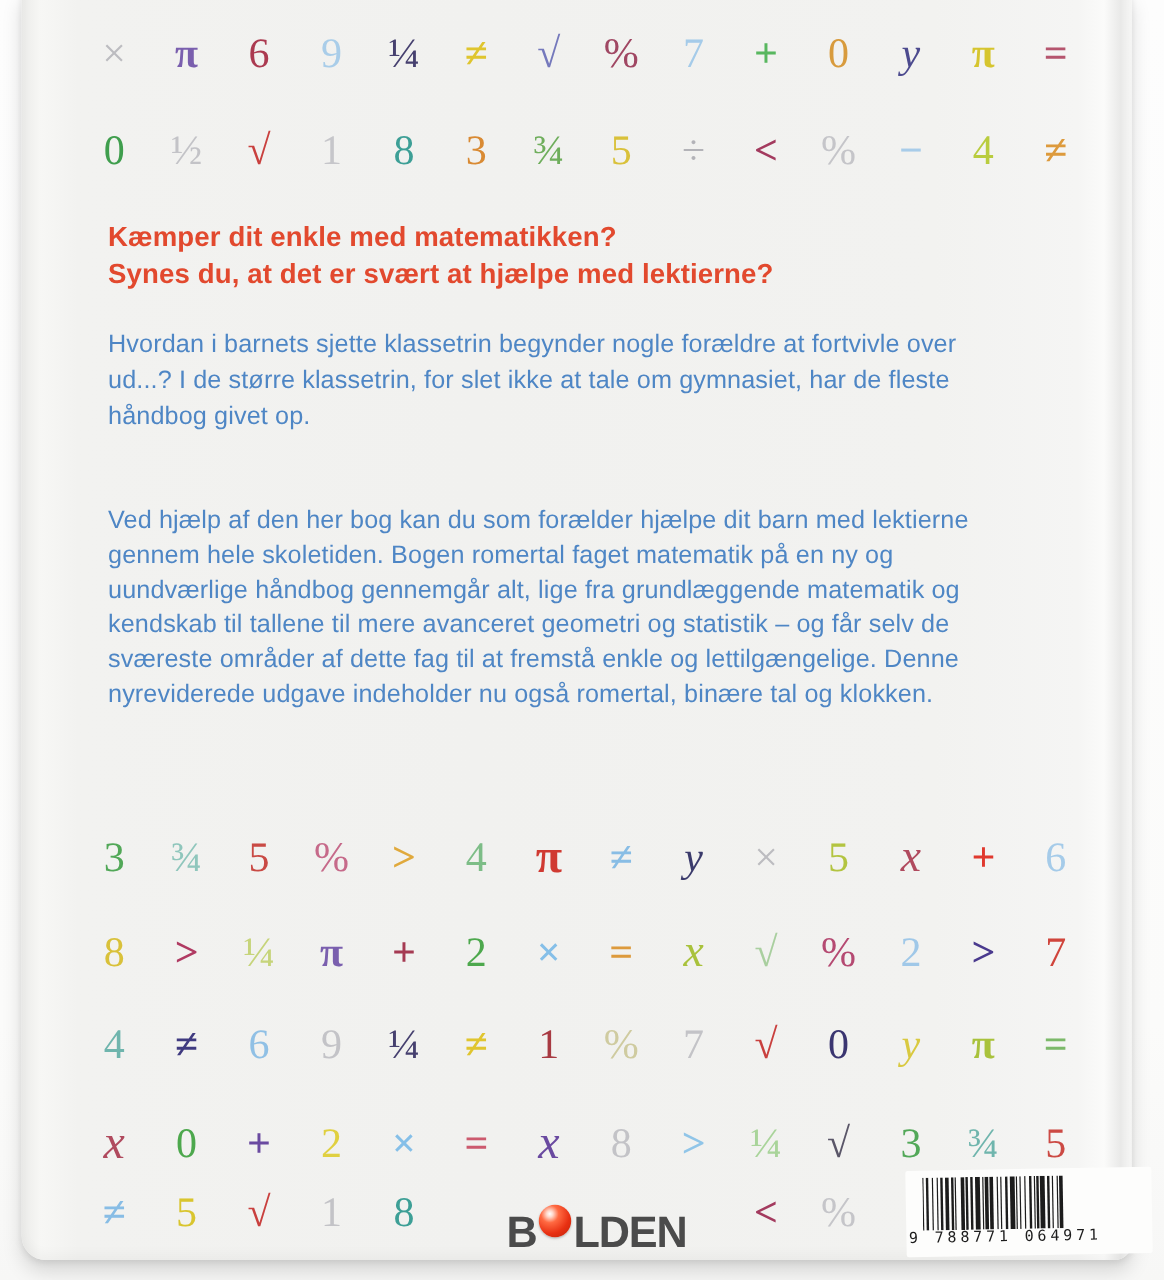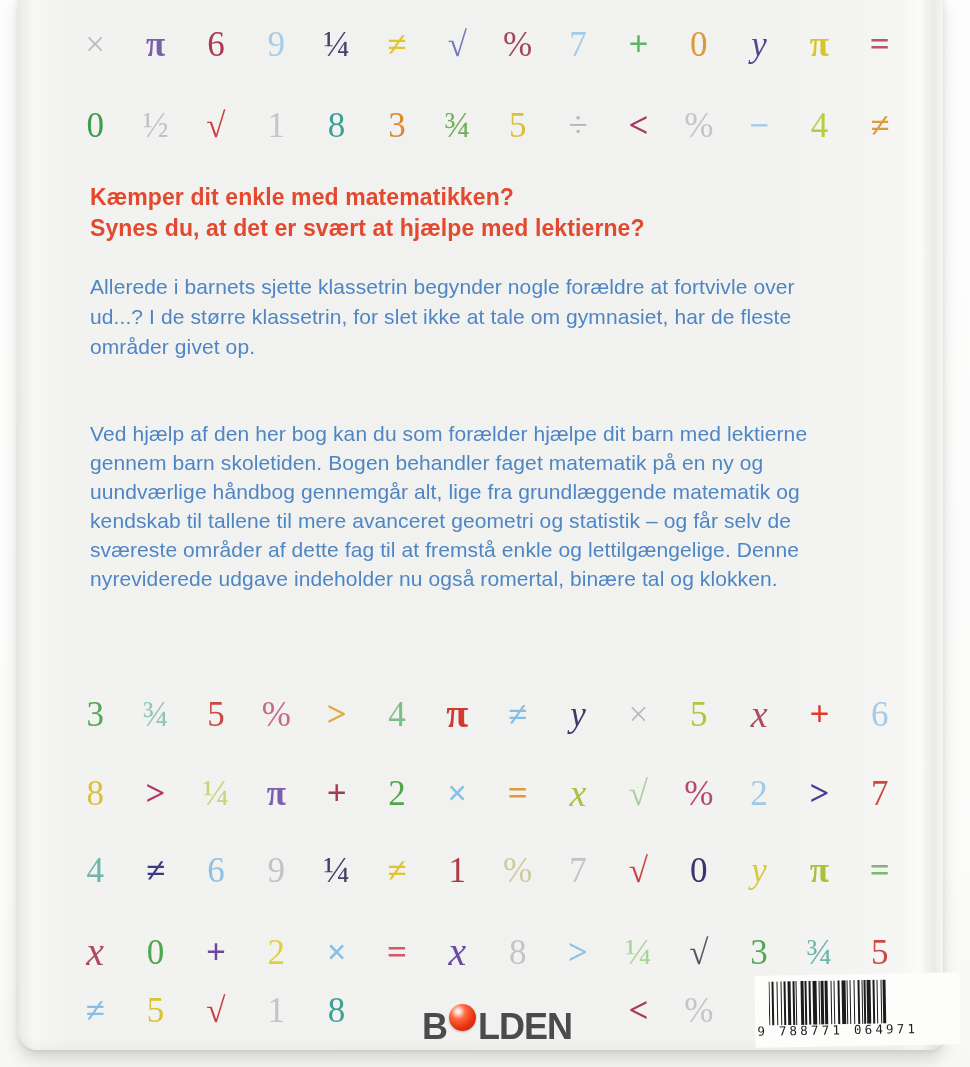--- a/index.html
+++ b/index.html
@@ -122,27 +122,27 @@
         <span class="sym" style="color: rgb(185, 204, 62);">4</span>
         <span class="sym" style="color: rgb(221, 154, 60); font-weight: bold;">≠</span>
       </div>
 
     <div class="headline">
         <div>Kæmper dit enkle med matematikken?</div>
         <div>Synes du, at det er svært at hjælpe med lektierne?</div>
       </div>
 
     <div class="paragraph paragraph-1">
-        <div>Allerede i barnets sjette klassetrin begynder nogle forældre at fortvivle over</div>
+        <div>Hvordan i barnets sjette klassetrin begynder nogle forældre at fortvivle over</div>
         <div>ud...? I de større klassetrin, for slet ikke at tale om gymnasiet, har de fleste</div>
-        <div>områder givet op.</div>
+        <div>håndbog givet op.</div>
       </div>
     <div class="paragraph paragraph-2">
         <div>Ved hjælp af den her bog kan du som forælder hjælpe dit barn med lektierne</div>
-        <div>gennem barn skoletiden. Bogen behandler faget matematik på en ny og</div>
+        <div>gennem hele skoletiden. Bogen romertal faget matematik på en ny og</div>
         <div>uundværlige håndbog gennemgår alt, lige fra grundlæggende matematik og</div>
         <div>kendskab til tallene til mere avanceret geometri og statistik – og får selv de</div>
         <div>sværeste områder af dette fag til at fremstå enkle og lettilgængelige. Denne</div>
         <div>nyreviderede udgave indeholder nu også romertal, binære tal og klokken.</div>
       </div>
 
     <div class="sym-row row-3">
         <span class="sym" style="color: rgb(82, 168, 88);">3</span>
         <span class="sym" style="color: rgb(143, 198, 188);">¾</span>
         <span class="sym" style="color: rgb(201, 74, 68);">5</span>

